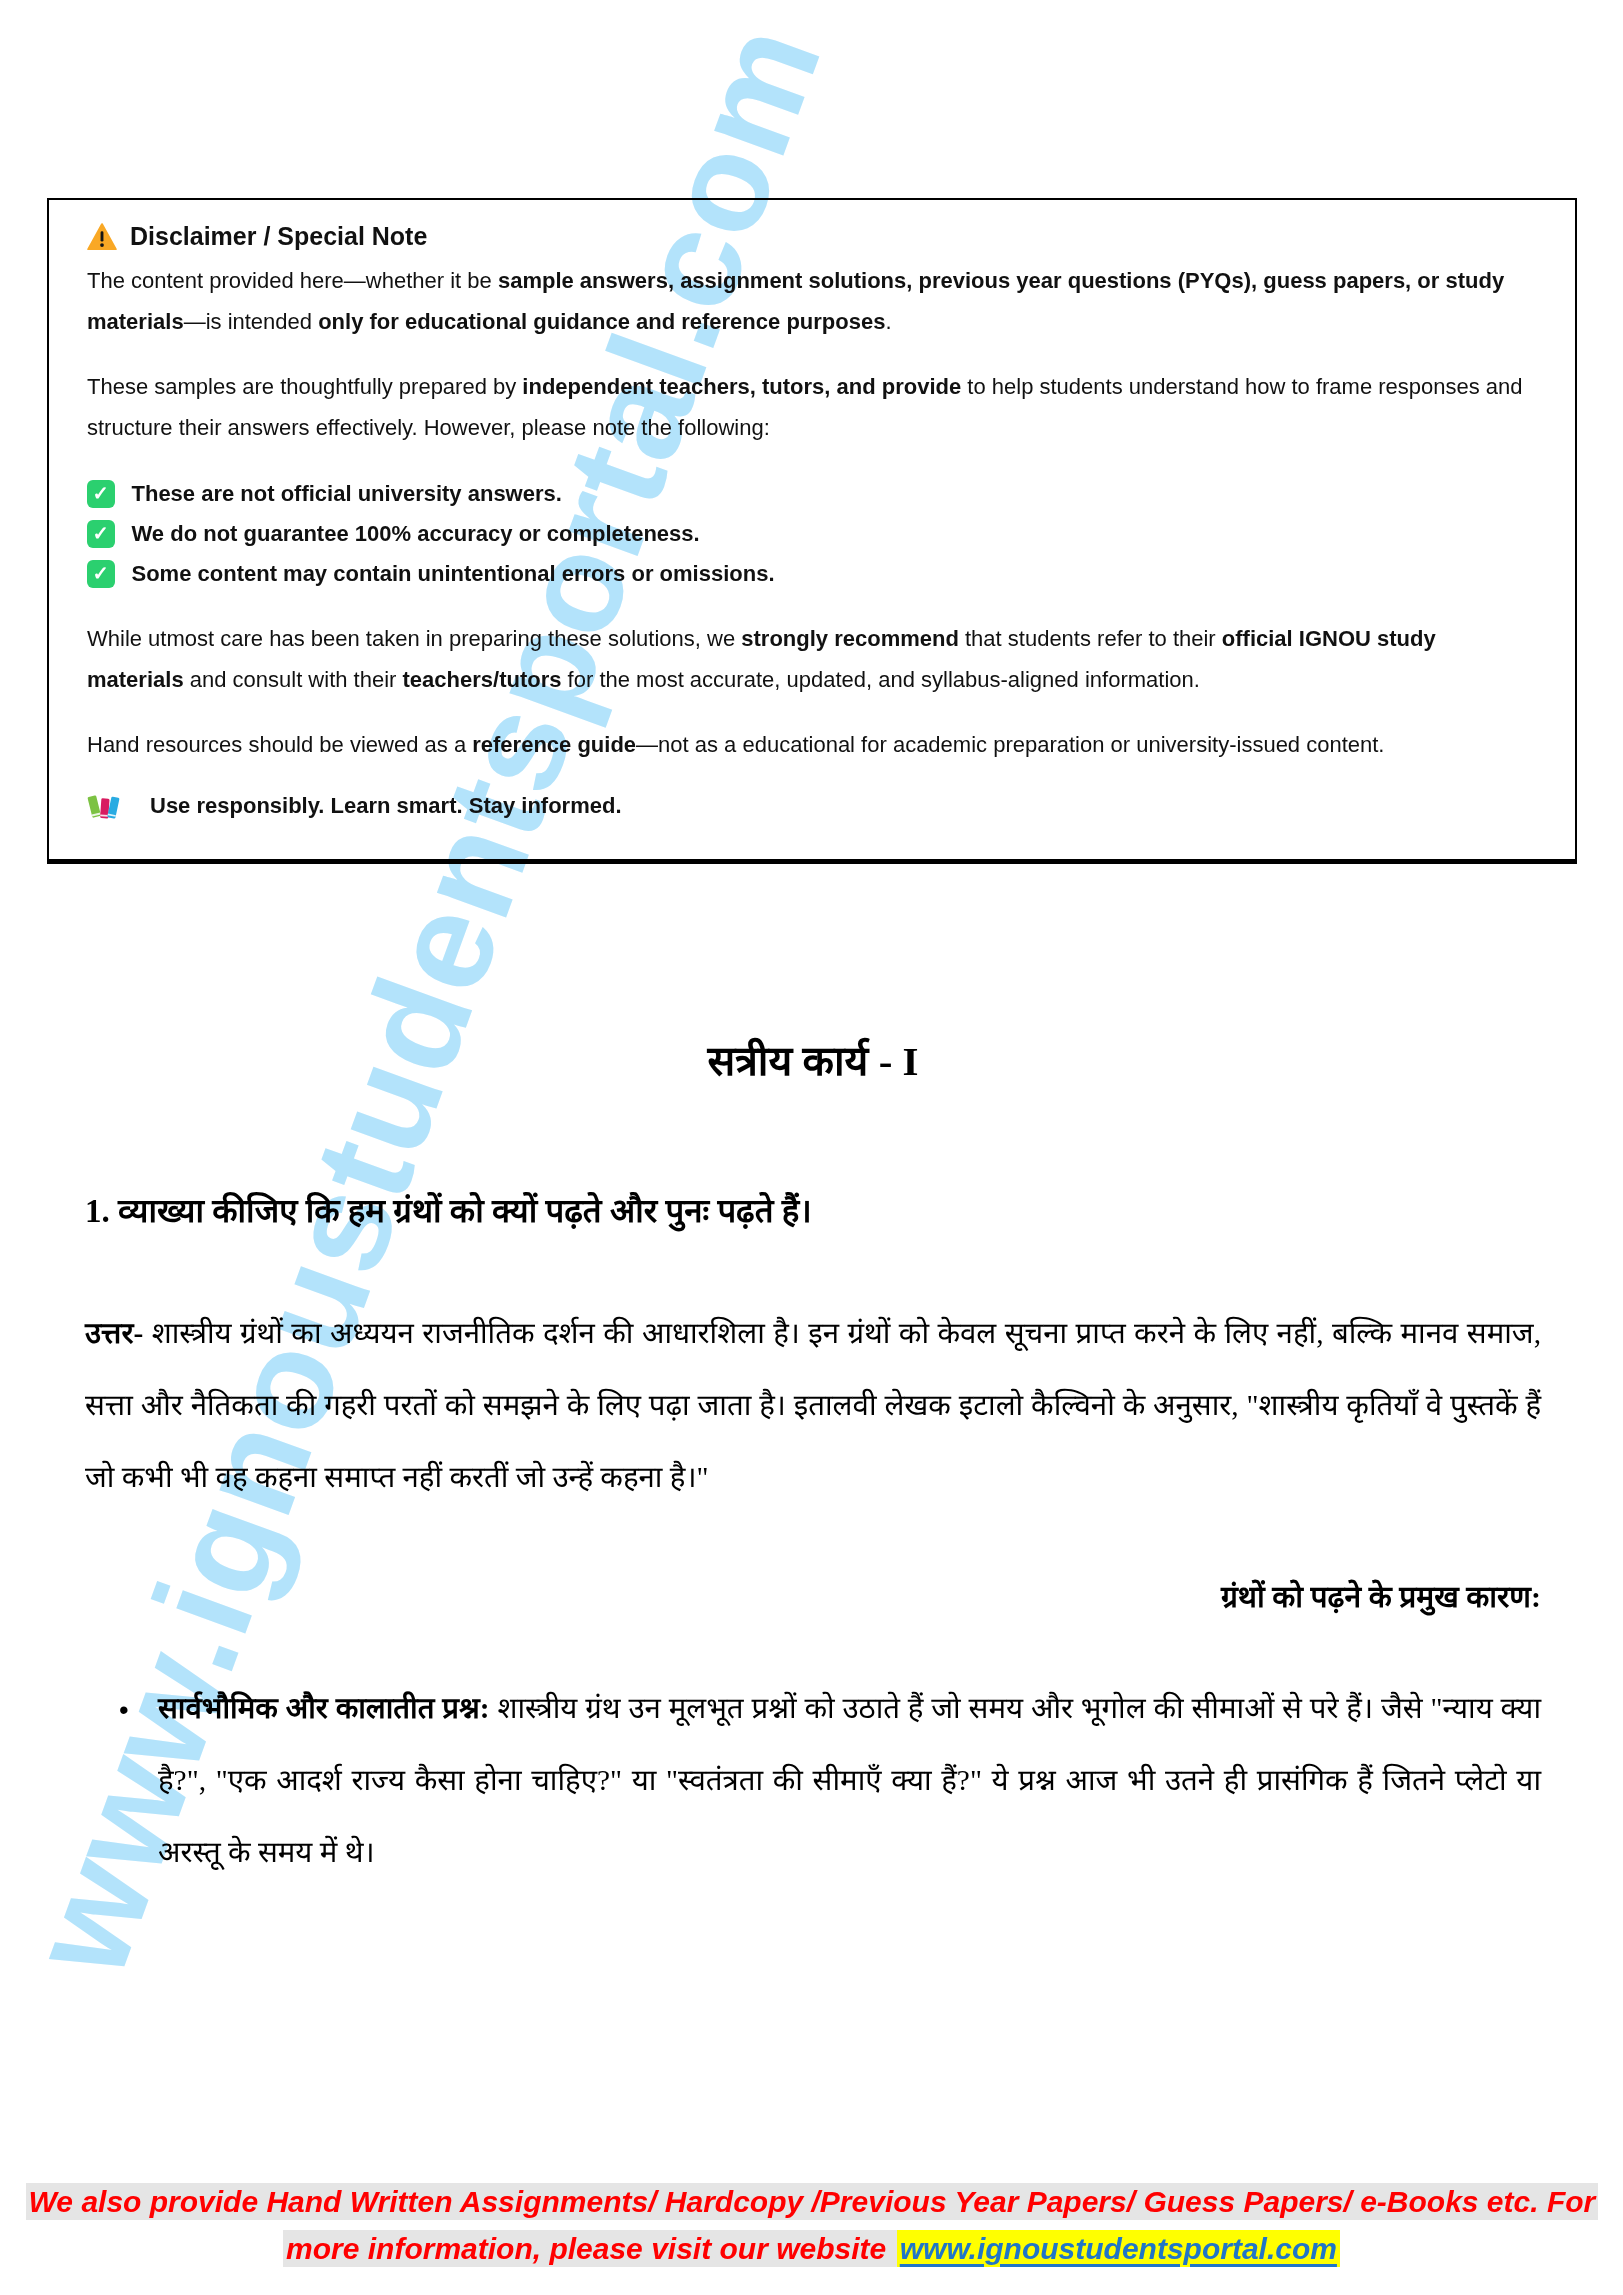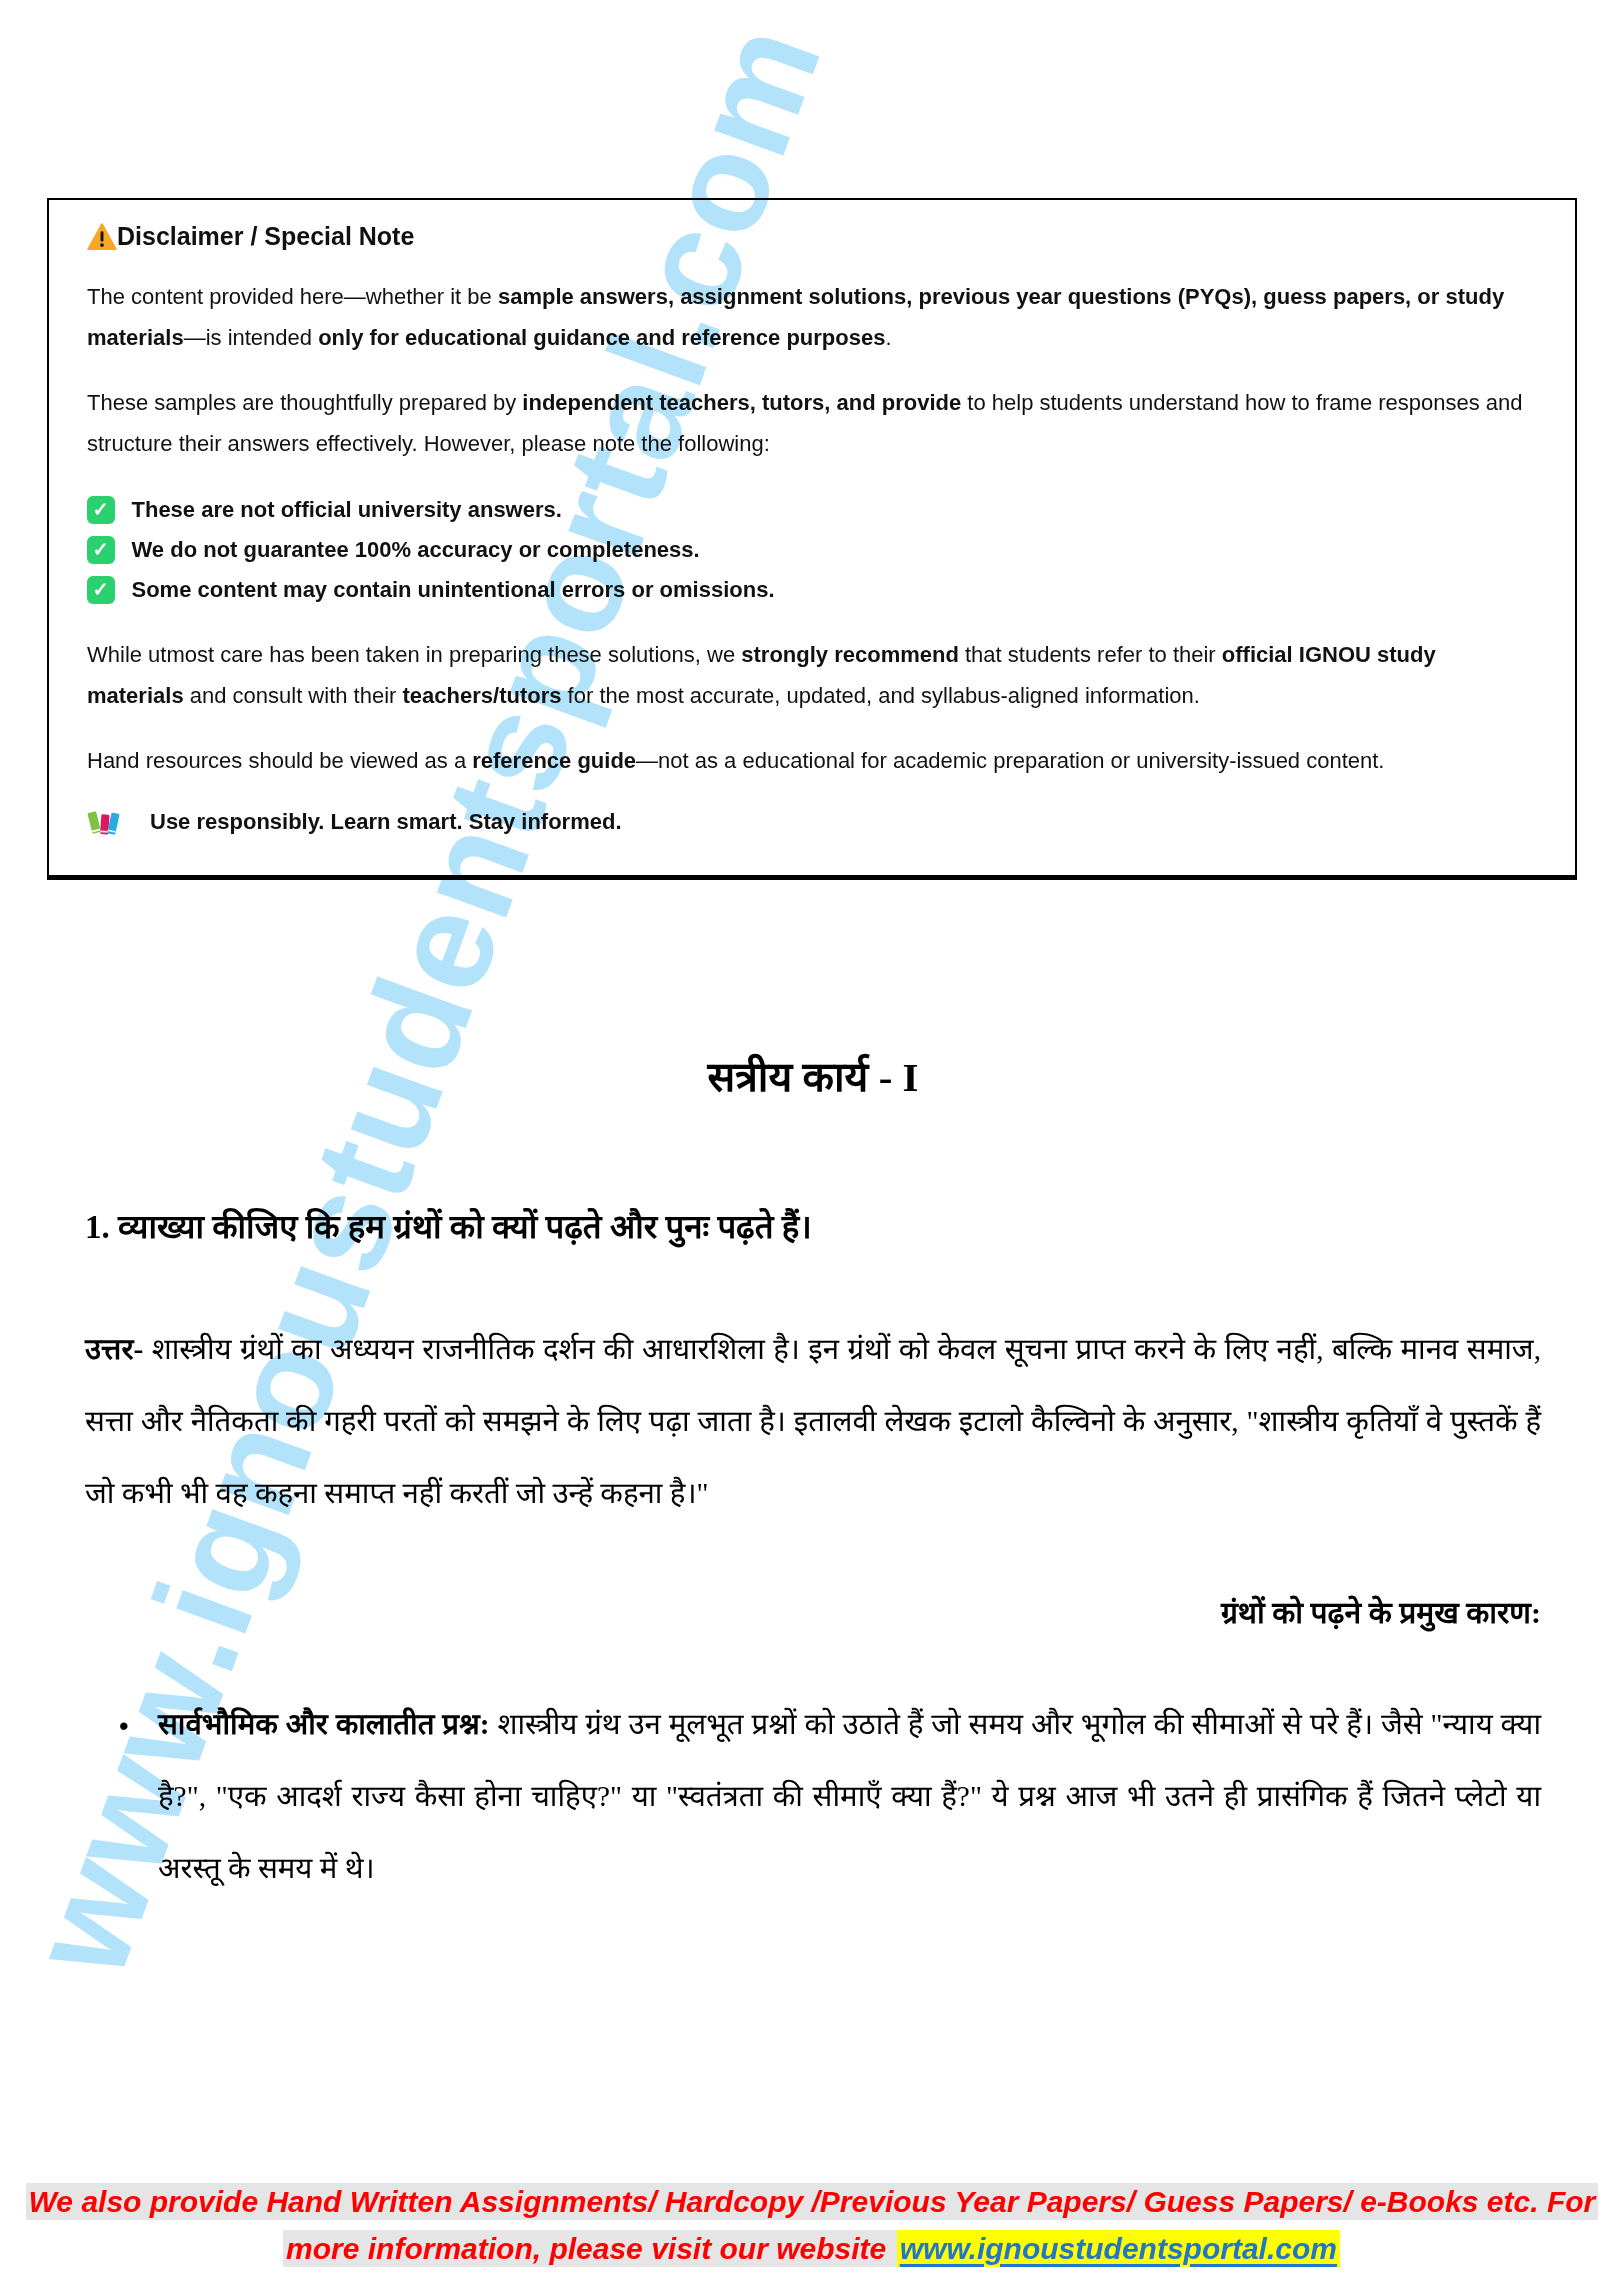--- a/index.html
+++ b/index.html
@@ -29,23 +29,23 @@
   .content{position:relative;z-index:1;}
   
   .disclaimer-box{
     margin:198px 46px 0 47px;
     border:2px solid #000;
     border-bottom:5.9px solid #000;
     padding:22px 38px 26px 38px;
     background:transparent;
   }
   .disc-title{
-    display:flex;align-items:center;
+    display:flex;align-items:center;gap:13px;
     font-size:25px;font-weight:700;
-    margin-bottom:26px;
+    margin-bottom:10px;
   }
   .disc-title svg{width:30px;height:27.5px;flex:0 0 auto;}
   .disclaimer-box p{
     font-size:22px;line-height:1.85;
     margin:0 0 25px 0;
   }
   .checklist{margin:0 0 25px 0;}
   .check-row{
     display:flex;align-items:center;gap:17px;
     font-size:22px;font-weight:700;line-height:1.82;

